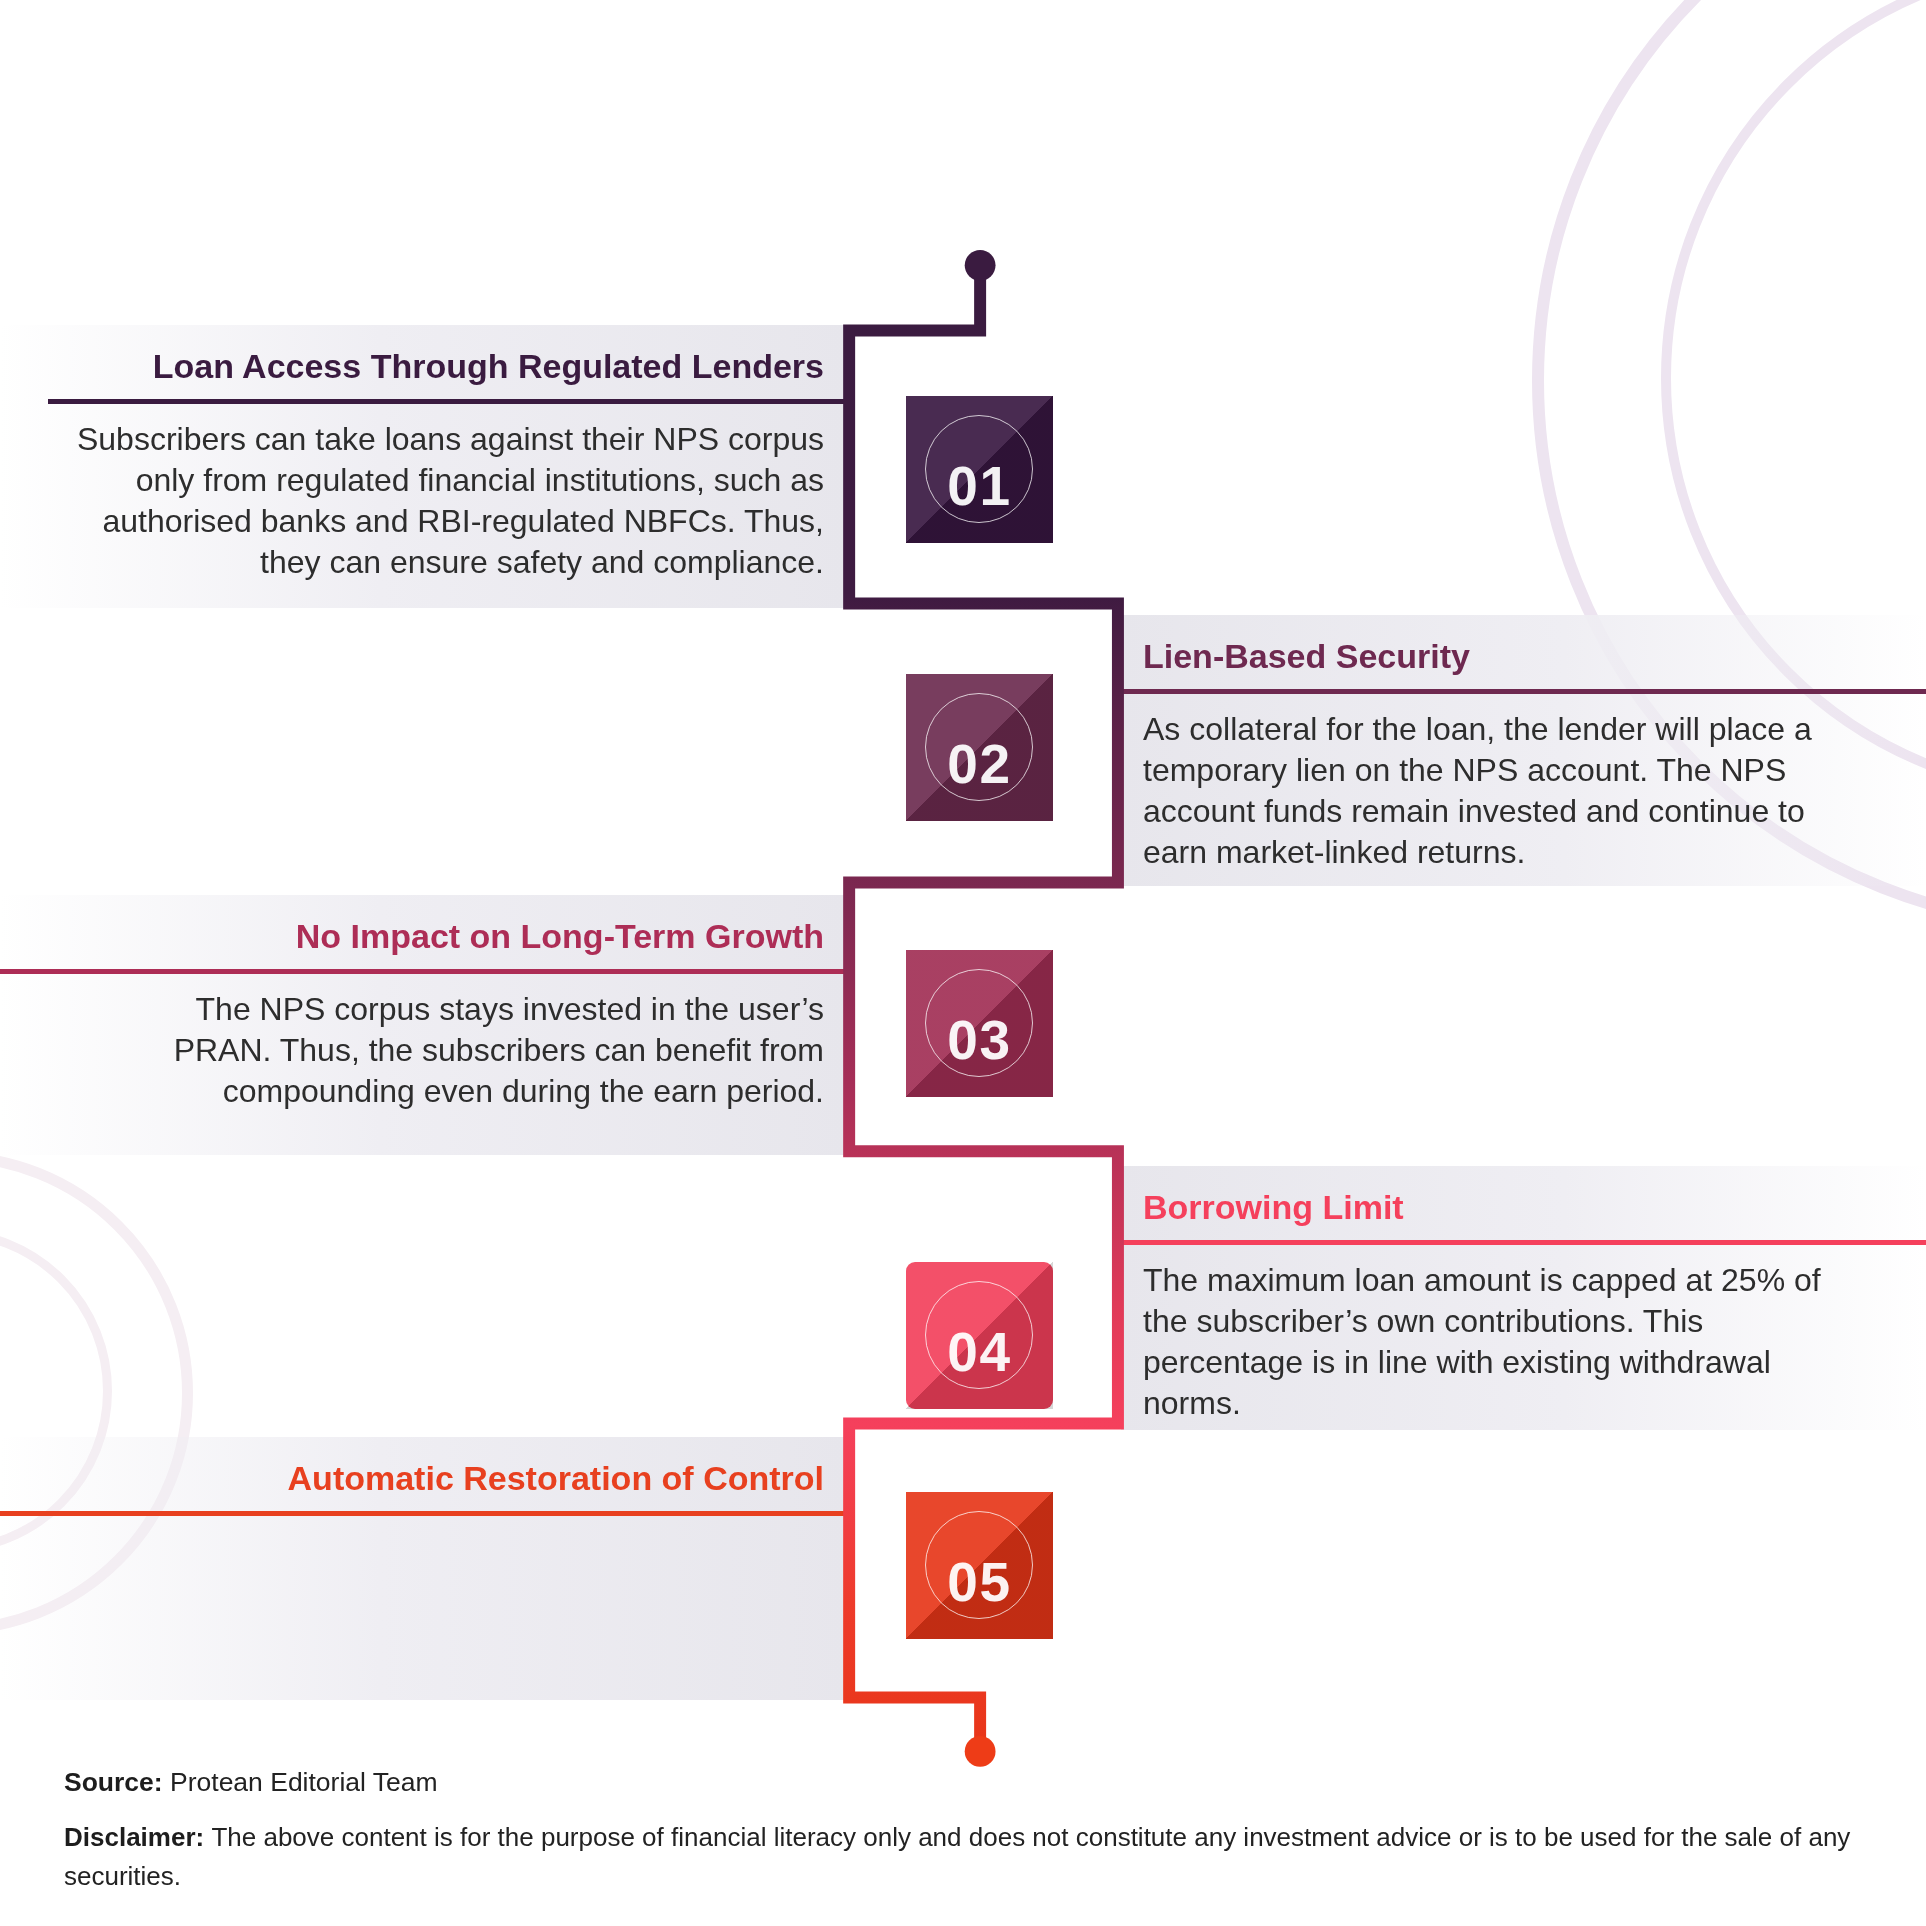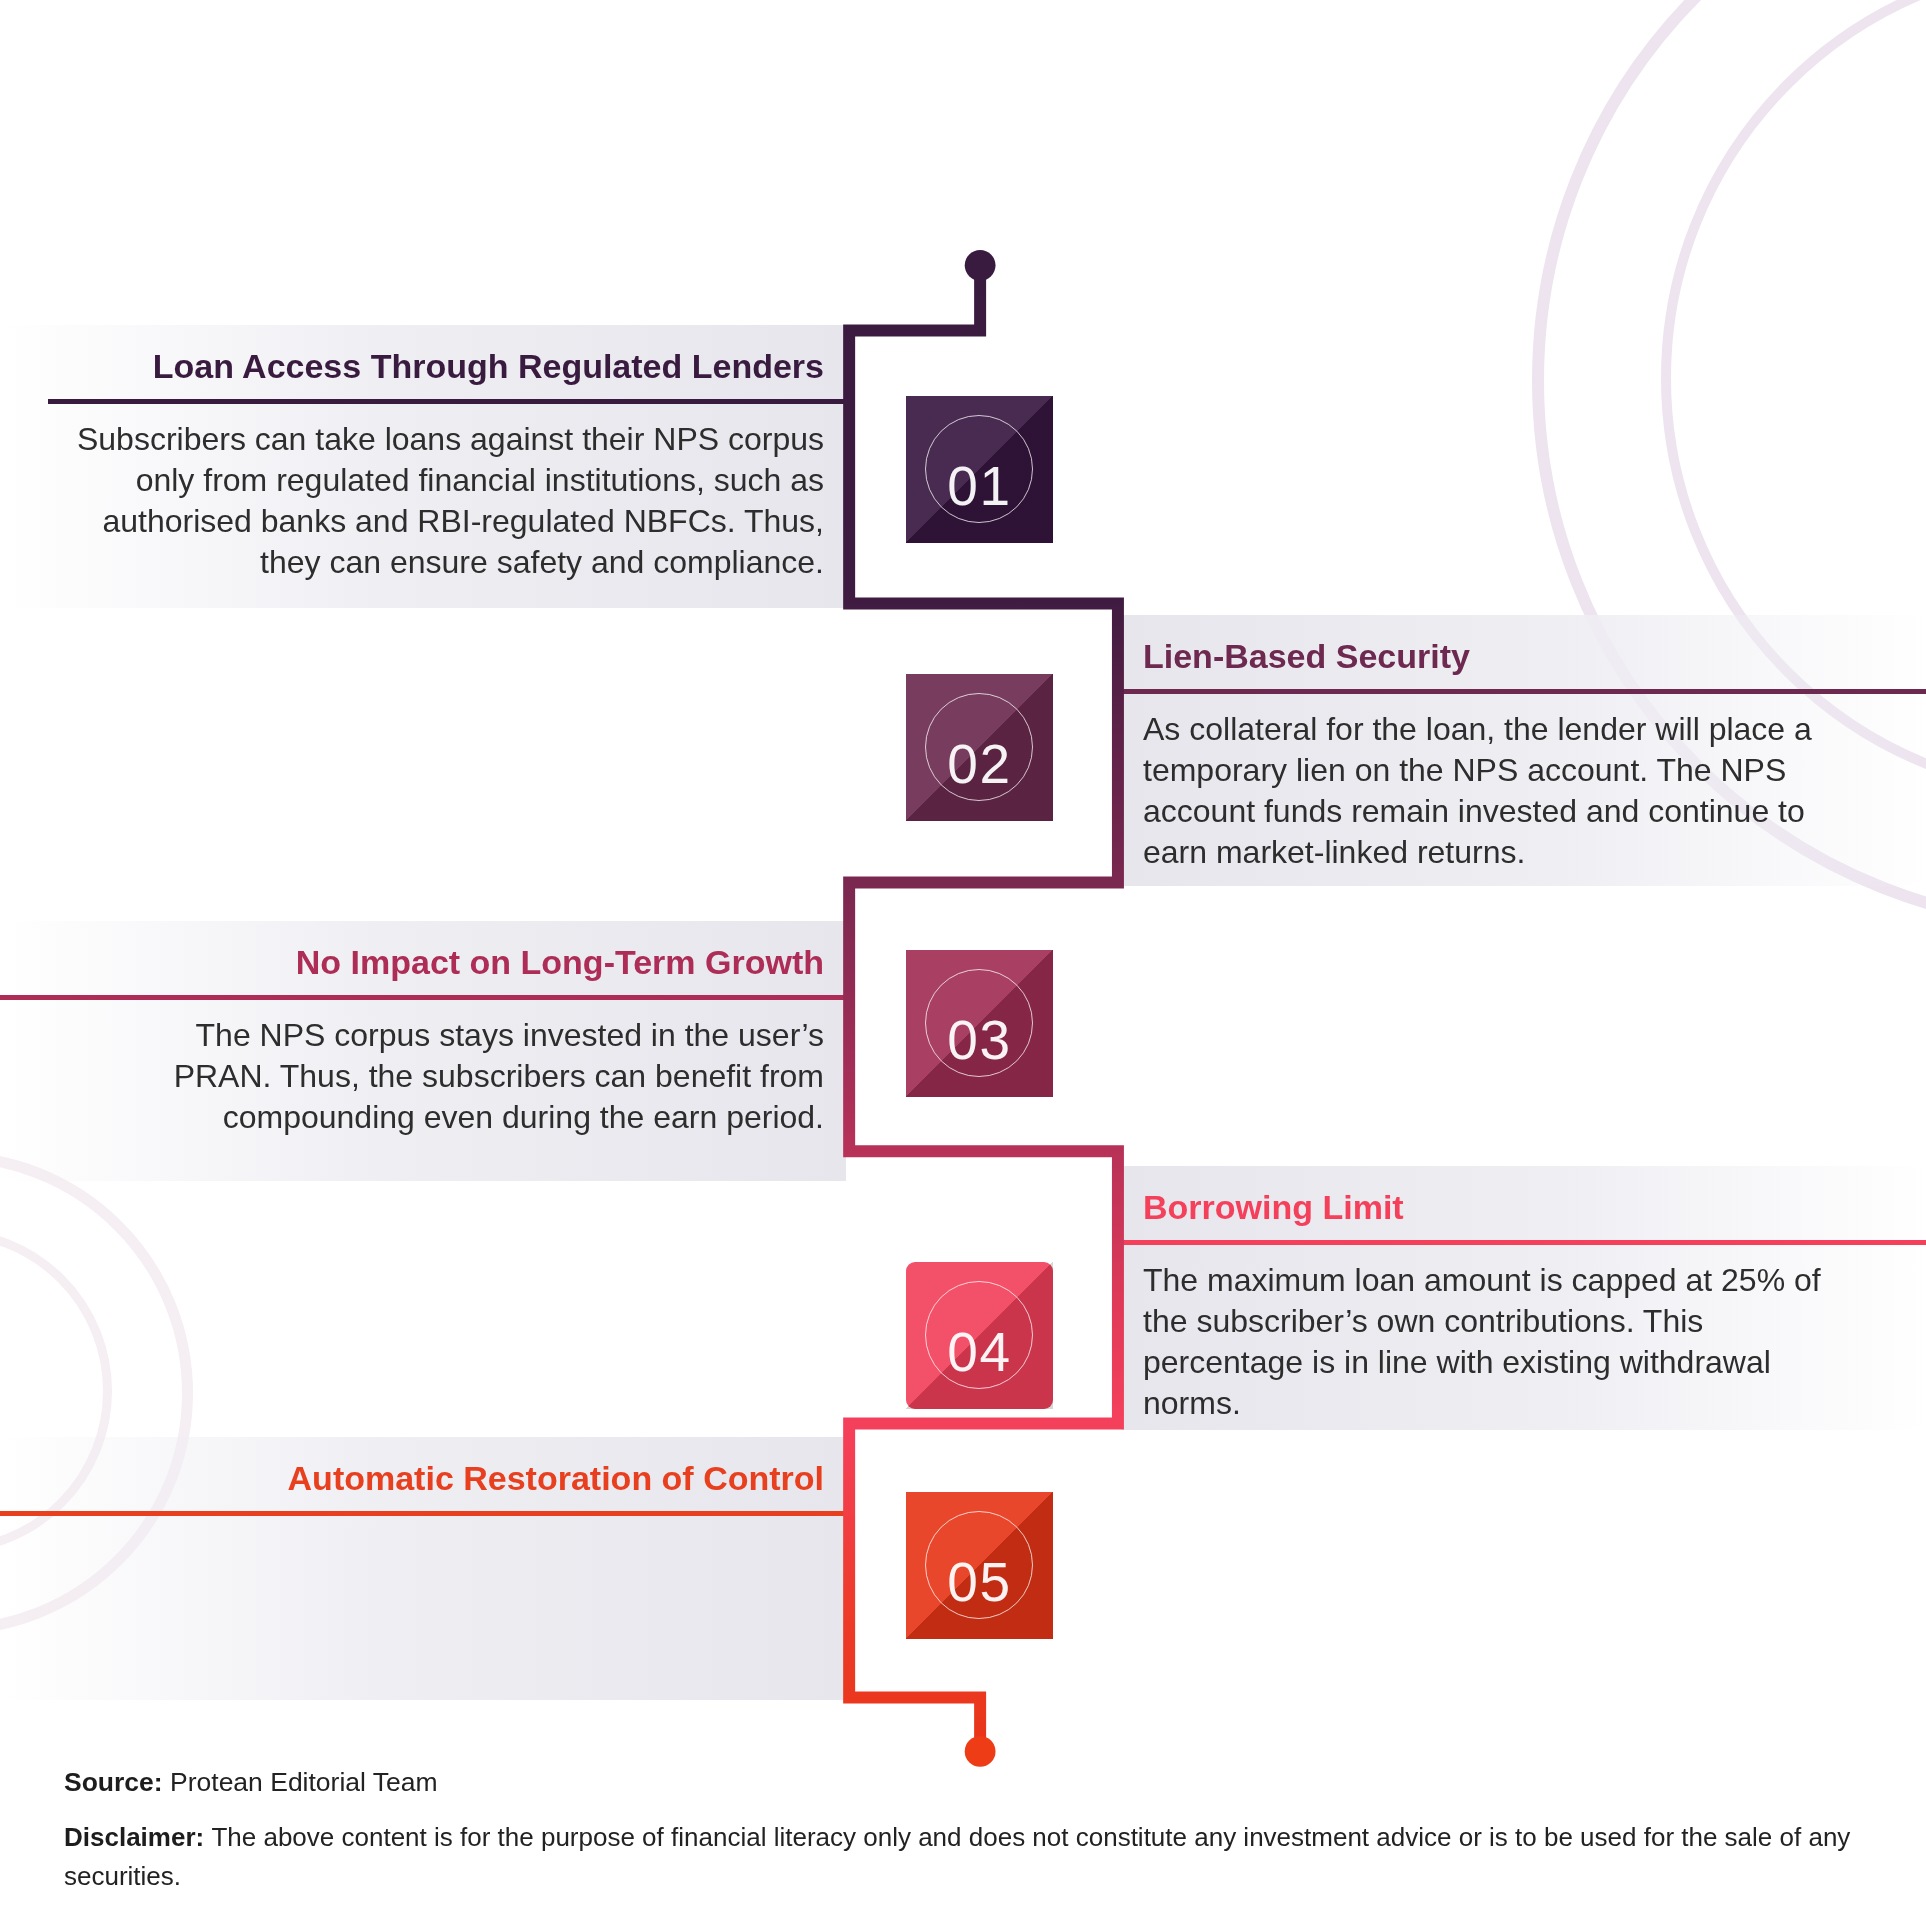--- a/index.html
+++ b/index.html
@@ -44,21 +44,21 @@
   .num-square .shade{
     position:absolute;inset:0;
     background:linear-gradient(135deg,rgba(255,255,255,0.09) 0%,rgba(255,255,255,0.09) 50%,rgba(0,0,0,0.16) 50%,rgba(0,0,0,0.16) 100%);
   }
   .num-ring{
     position:absolute;width:106px;height:106px;border-radius:50%;
     border:1.7px solid rgba(255,255,255,0.75);
     left:19px;top:19px;
   }
   .num-text{
-    position:relative;font-size:55px;font-weight:400;letter-spacing:1.7px;
+    position:relative;font-size:55px;font-weight:700;letter-spacing:1.7px;
     color:rgba(255,255,255,0.94);
     margin-top:32px;
   }
   #footer{position:absolute;left:64px;top:1765px;z-index:4;color:#222;}
   #source-line{font-size:26.5px;line-height:34px;}
   #disclaimer-line{margin-top:19px;font-size:26px;line-height:39px;max-width:1815px;}
   .b{font-weight:700;color:#1d1d1d;}
 </style>
 </head>
 <body>
@@ -95,21 +95,21 @@
           <div class="body-line">temporary lien on the NPS account. The NPS</div>
           <div class="body-line">account funds remain invested and continue to</div>
           <div class="body-line">earn market-linked returns.</div>
         </div>
       </div>
       <div class="num-square" style="top: 674px; background: rgb(107, 42, 78);">
         <div class="shade"></div>
         <div class="num-ring"></div>
         <div class="num-text">02</div>
       </div>
-      <div class="step-panel left" style="top: 921px; height: 260px; text-align: right;">
+      <div class="step-panel left" style="top: 895px; height: 260px; text-align: right;">
         <div class="step-heading" style="color: rgb(173, 45, 86);">No Impact on Long-Term Growth</div>
         <div class="step-rule" style="background: rgb(173, 45, 86); margin-left: 0px; margin-right: -22px;"></div>
         <div class="step-body">
           <div class="body-line">The NPS corpus stays invested in the user’s</div>
           <div class="body-line">PRAN. Thus, the subscribers can benefit from</div>
           <div class="body-line">compounding even during the earn period.</div>
         </div>
       </div>
       <div class="num-square" style="top: 950px; background: rgb(160, 45, 83);">
         <div class="shade"></div>

